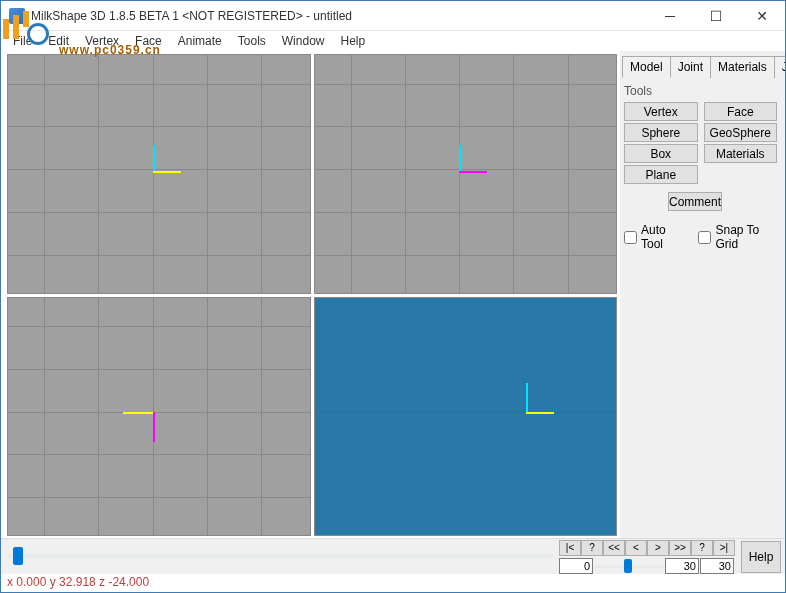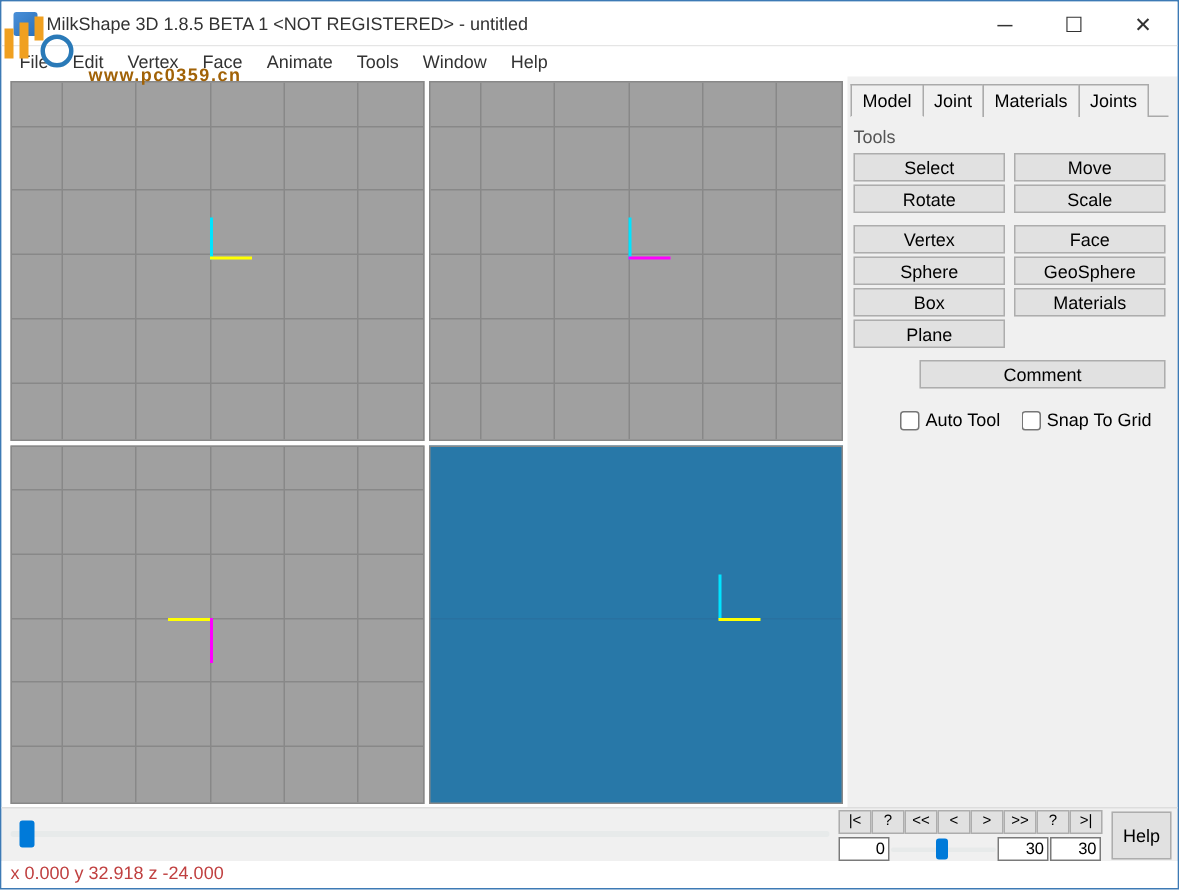--- a/index.html
+++ b/index.html
@@ -27,34 +27,34 @@
 .vp-grid { position: absolute; inset: 0; }
 .vp-grid-line { position: absolute; background: #888; }
 .vp-grid-line.h { left: 0; right: 0; height: 1px; }
 .vp-grid-line.v { top: 0; bottom: 0; width: 1px; }
 .viewport.vp-3d .vp-grid-line { background: #2a6a98; opacity: 0.5; }
 .vp-axis { position: absolute; }
 .vp-axis.cyan   { background: #00e4ff; }
 .vp-axis.yellow { background: #ffff00; }
 .vp-axis.magenta{ background: #ff00ff; }
 
-.side-panel { width: 220px; background: #f0f0f0; border-left: 0px solid #ccc; padding: 4px 6px 4px 2px; }
+.side-panel { width: 165px; background: #f0f0f0; border-left: 0px solid #ccc; padding: 4px 6px 4px 2px; }
 .tab-strip { display: flex; border-bottom: 1px solid #aaa; }
 .tab { padding: 3px 7px 3px 7px; background: #f0f0f0; border: 1px solid #aaa; border-bottom: none; margin-right: -1px; cursor: pointer; position: relative; top: 1px; font-size: 12px; }
 .tab.active { background: #f0f0f0; border-bottom: 1px solid #f0f0f0; z-index: 1; }
 .tab:not(.active) { background: #f0f0f0; }
 
 .panel-body { padding: 6px 2px; }
 .panel-label { color: #555; margin-bottom: 4px; font-size: 12px; }
 .btn-grid { display: grid; grid-template-columns: 1fr 1fr; gap: 2px 6px; margin-bottom: 8px; }
-.btn-grid.one { grid-template-columns: 1fr; padding-left: 44px; }
+.btn-grid.one { grid-template-columns: 1fr 1fr; padding-left: 44px; }
 .tool-btn { height: 19px; background: #e1e1e1; border: 1px solid #adadad; font-size: 12px; cursor: pointer; padding: 0; font-family: inherit; }
 .checkbox-row { display: flex; align-items: center; gap: 4px; margin: 4px 0; font-size: 12px; }
 .checkbox-row input { width: 13px; height: 13px; }
-.check-group { display: flex; gap: 14px; margin-left: 31px; }
+.check-group { display: flex; gap: 14px; }
 
 .bottom { position: absolute; left: 0; right: 0; bottom: 0; background: #f0f0f0; }
 .timeline-row { display: flex; align-items: center; height: 36px; padding: 2px 4px; gap: 4px; border-top: 1px solid #ddd; }
 .timeline-slider { flex: 1; height: 30px; position: relative; margin-right: 2px; margin-left: 2px; }
 .timeline-track { position: absolute; top: 12px; left: 0; right: 0; height: 4px; background: #e7eaea; border-radius: 2px; }
 .timeline-thumb { position: absolute; top: 5px; left: 6px; width: 10px; height: 18px; background: #007ad9; border-radius: 2px; }
 .timeline-ctrls { display: flex; gap: 0px; }
 .tl-btn { width: 22px; height: 16px; background: #e1e1e1; border: 1px solid #adadad; font-size: 10px; cursor: pointer; display: flex; align-items: center; justify-content: center; padding: 0; }
 .anim-btn { width: 40px; height: 32px; background: #e1e1e1; border: 1px solid #adadad; font-size: 12px; cursor: pointer; margin-left: 2px; }
 .tl-inputs { display: flex; gap: 1px; margin-top: 1px; }
@@ -173,26 +173,20 @@
   <div class="side-panel">
     <div class="tab-strip">
       <div class="tab active">Model</div>
       <div class="tab">Joint</div>
       <div class="tab">Materials</div>
       <div class="tab">Joints</div>
     </div>
     <div class="panel-body">
       <div class="panel-label">Tools</div>
 
-      <div class="btn-grid">
-        <button class="tool-btn">Select</button>
-        <button class="tool-btn">Move</button>
-        <button class="tool-btn">Rotate</button>
-        <button class="tool-btn">Scale</button>
-      </div>
 
       <div class="btn-grid">
         <button class="tool-btn">Vertex</button>
         <button class="tool-btn">Face</button>
         <button class="tool-btn">Sphere</button>
         <button class="tool-btn">GeoSphere</button>
         <button class="tool-btn">Box</button>
         <button class="tool-btn">Materials</button>
         <button class="tool-btn">Plane</button>
         <span></span>

